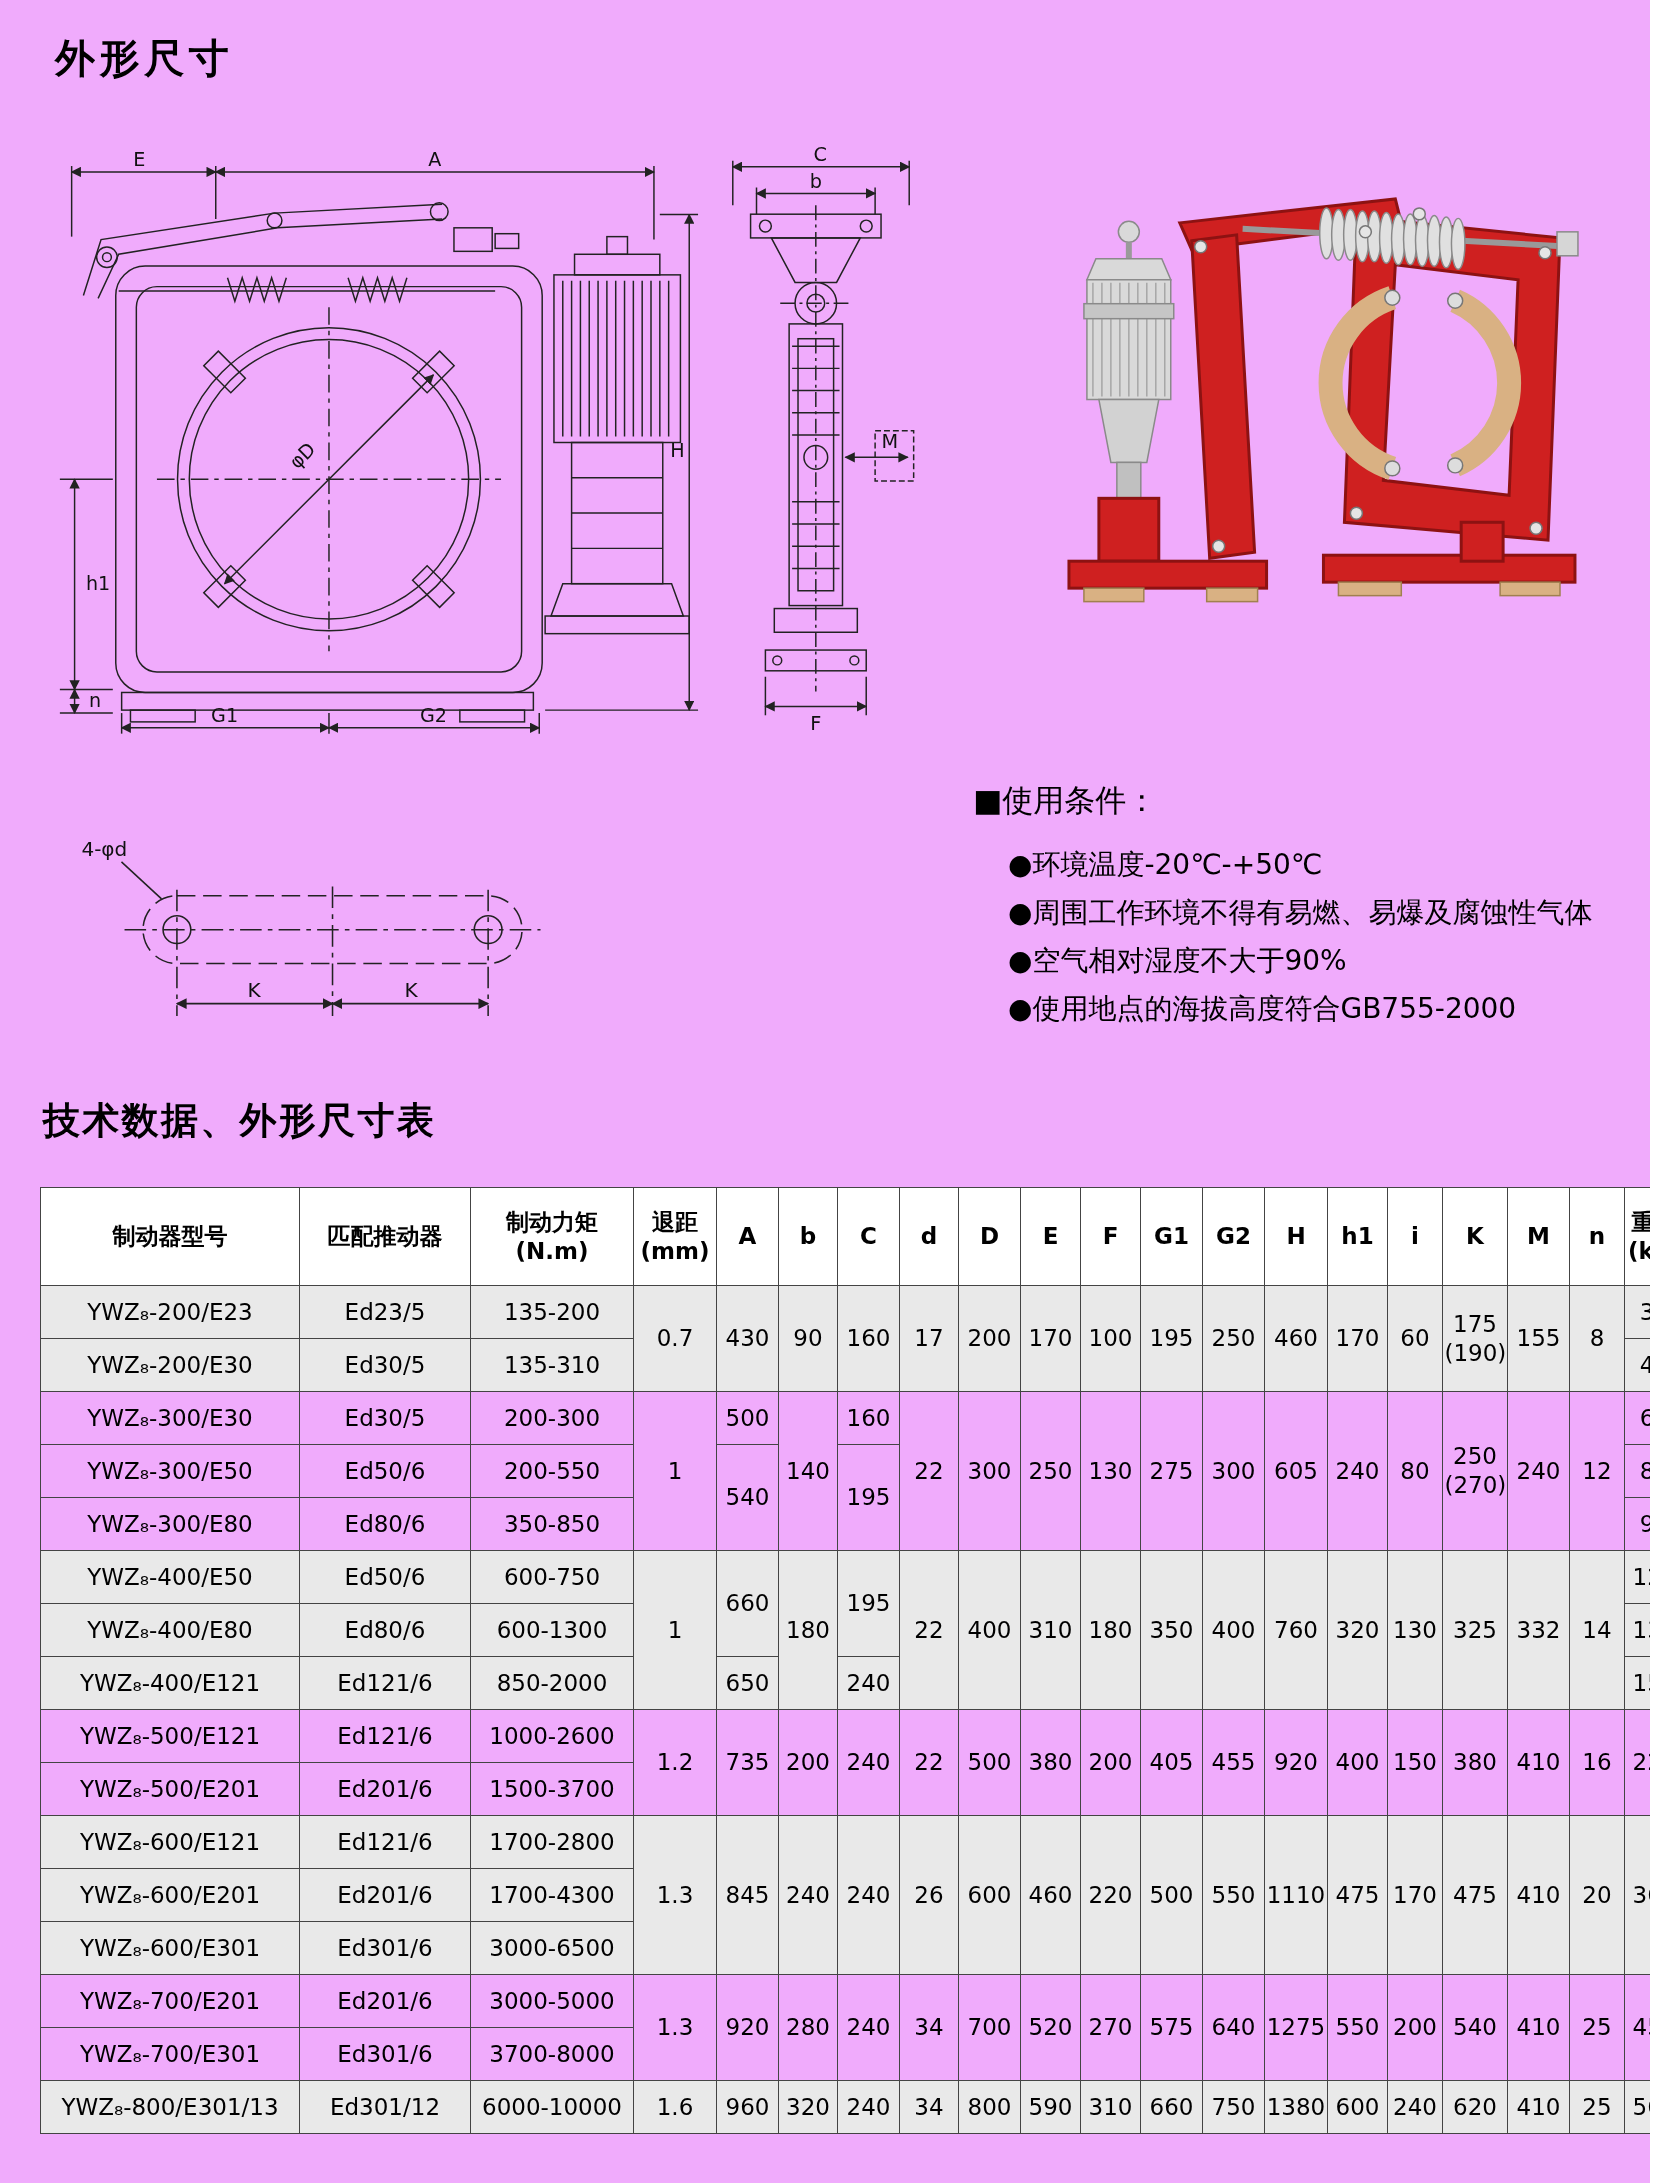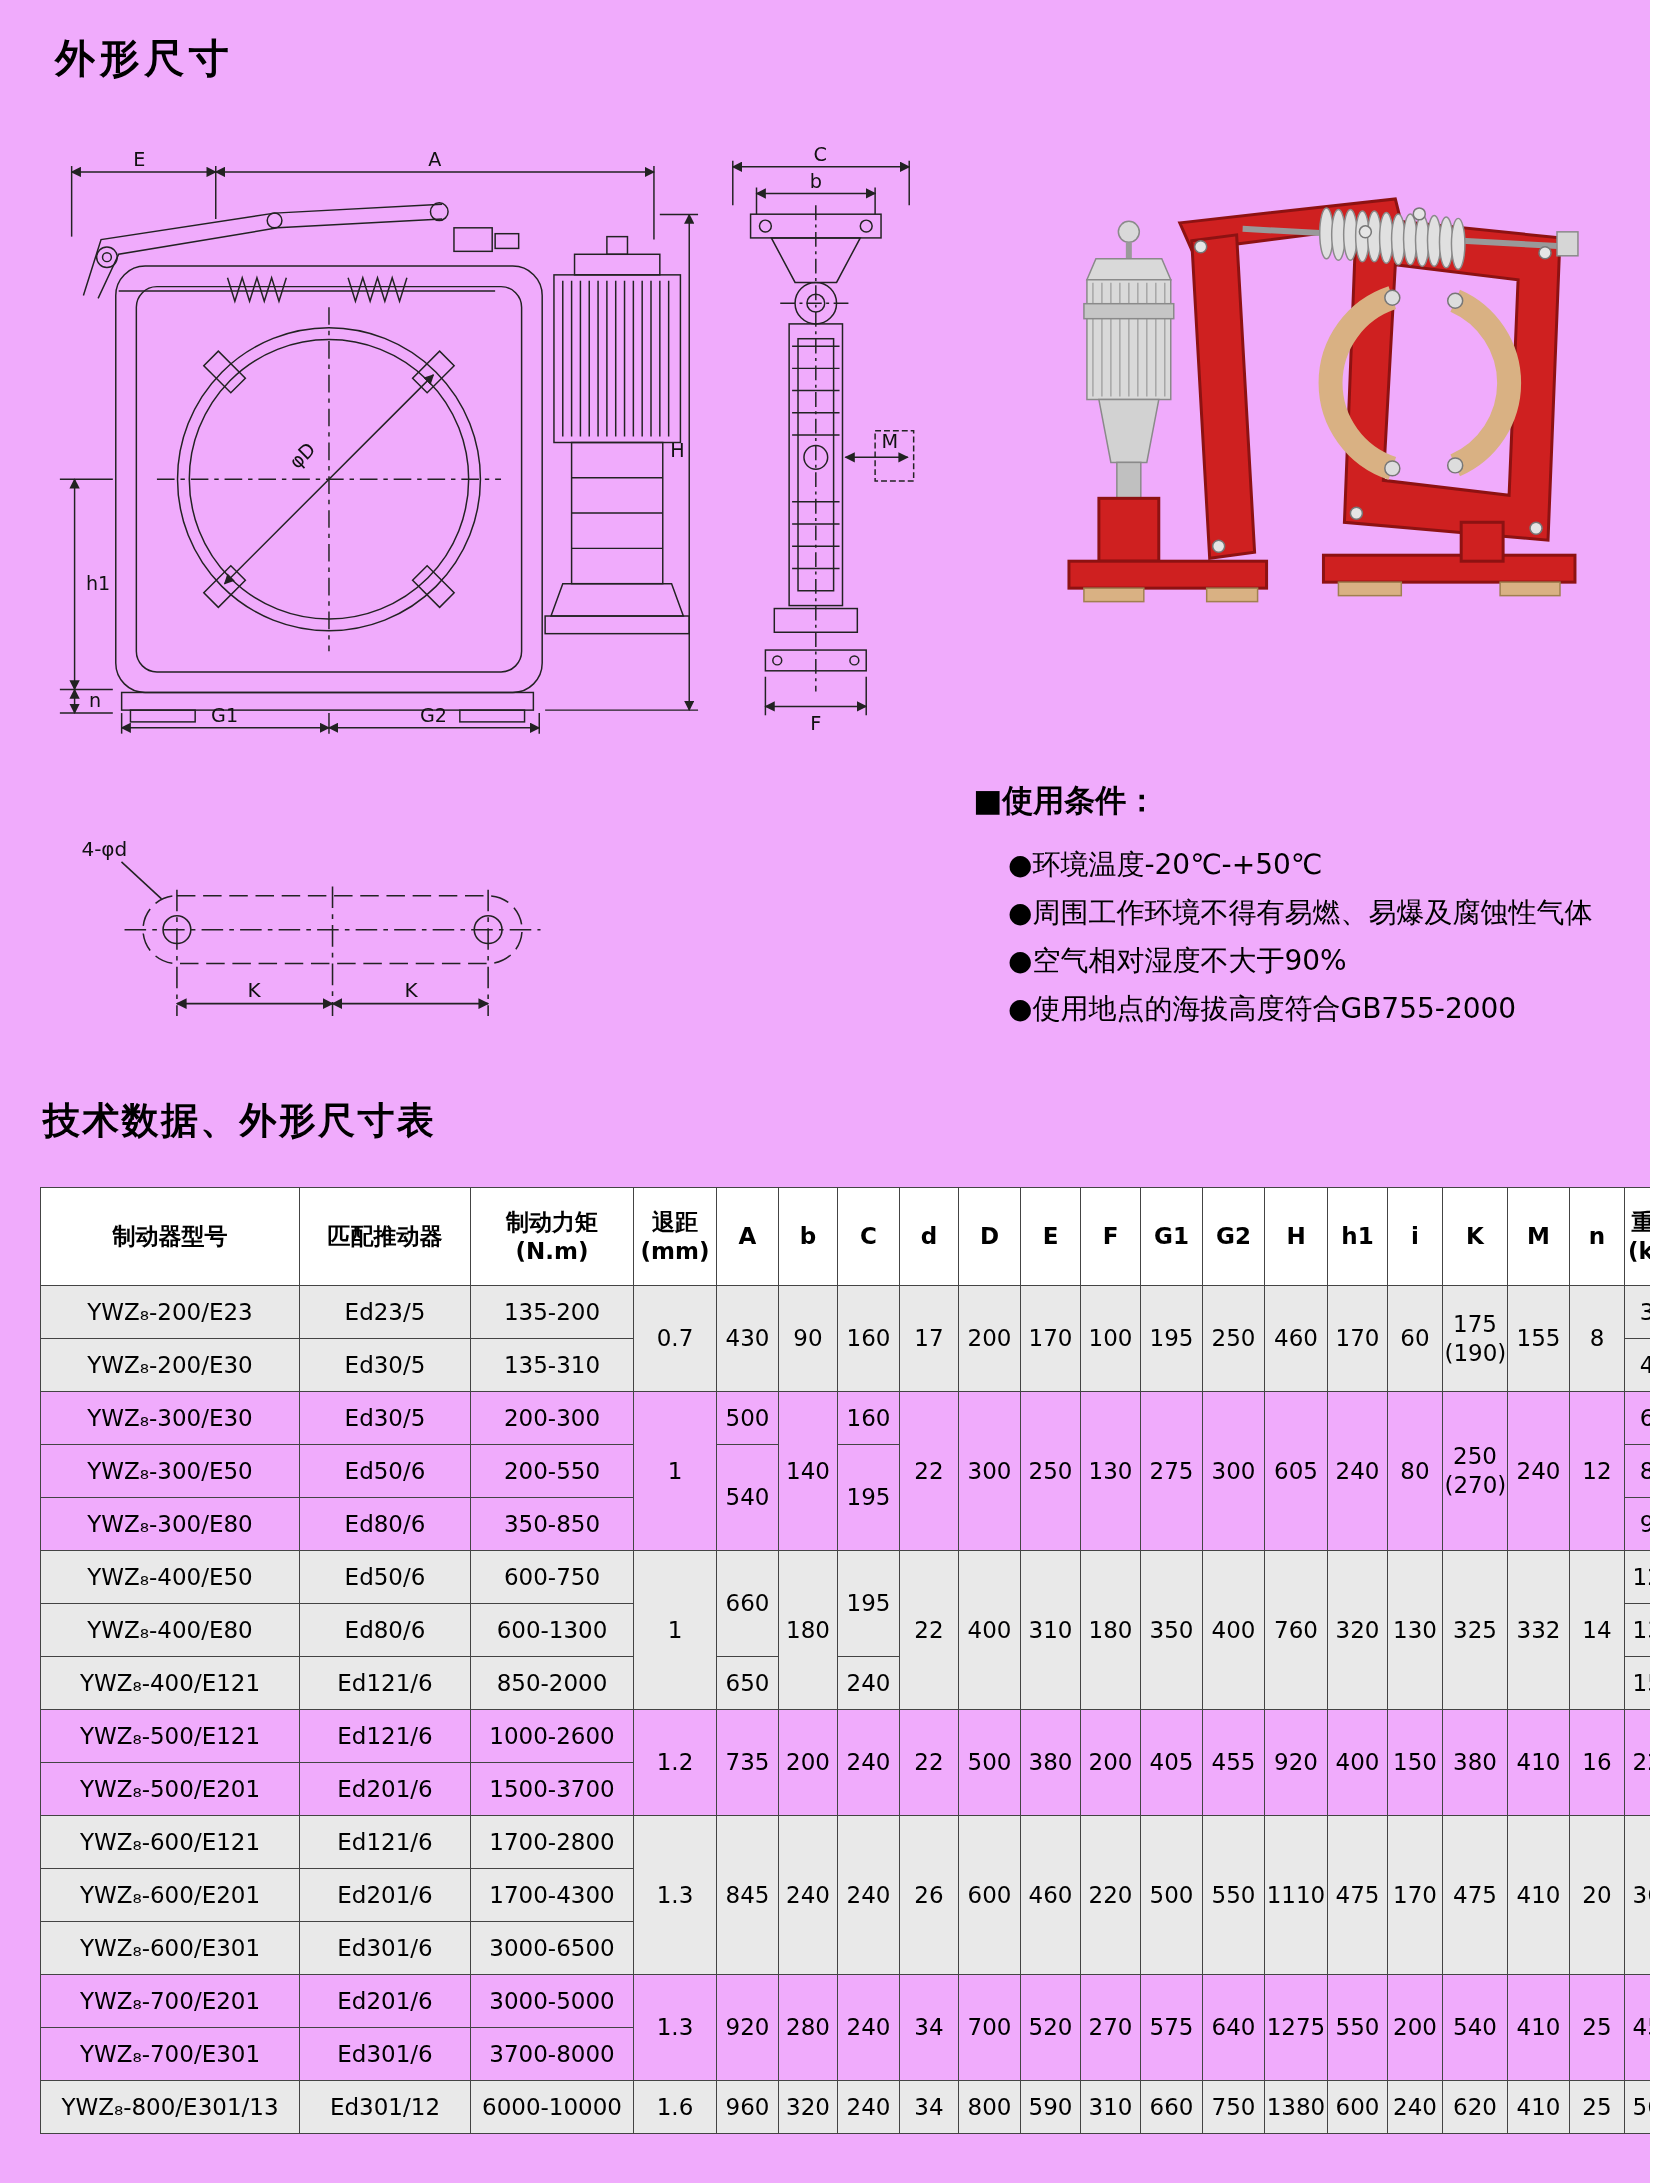--- a/index.html
+++ b/index.html
@@ -2,21 +2,21 @@
 <html style="font-size:12.3px"><head>
 <meta charset="utf-8">
 <style>
   html,body{margin:0;padding:0;background:#fff;}
   body{font-family:"DejaVu Sans","Liberation Sans",sans-serif;color:#000;}
   .page{position:relative;width:1650px;height:2183px;background:#f0abfc;overflow:hidden;}
   .main-title{position:absolute;left:55px;top:31px;font-size:40px;font-weight:bold;letter-spacing:4.6px;}
   .section-title{position:absolute;left:43px;top:1096px;font-size:37px;font-weight:bold;letter-spacing:2.3px;}
   .photo-caption{position:absolute;left:1027px;top:675px;font-size:28px;font-weight:bold;letter-spacing:0.8px;}
   .conditions{position:absolute;left:973px;top:780px;width:678px;}
-  .conditions .heading{font-size:31px;font-weight:bold;margin-bottom:18.5px;}
+  .conditions .heading{font-size:31px;font-weight:normal;margin-bottom:18.5px;}
   .conditions .item{font-size:28px;line-height:48px;margin-left:35px;}
   .drawing{position:absolute;}
   .front-view{left:54px;top:146px;}
   .side-view{left:717px;top:146px;}
   .photo{left:1002px;top:154px;}
   .mounting-view{left:66px;top:828px;}
   svg text{font-family:"DejaVu Sans","Liberation Sans",sans-serif;fill:#111;}
   table.spec{position:absolute;left:28px;top:1187px;width:1643px;border-collapse:collapse;table-layout:fixed;border:1.5px solid #222;margin-left:12px;}
   table.spec th,table.spec td{border:0.8px solid #444;text-align:center;vertical-align:middle;padding:0 1.5px;white-space:pre-line;line-height:1.25;}
   table.spec th{font-size:23px;font-weight:bold;height:97px;background:#fff;}

